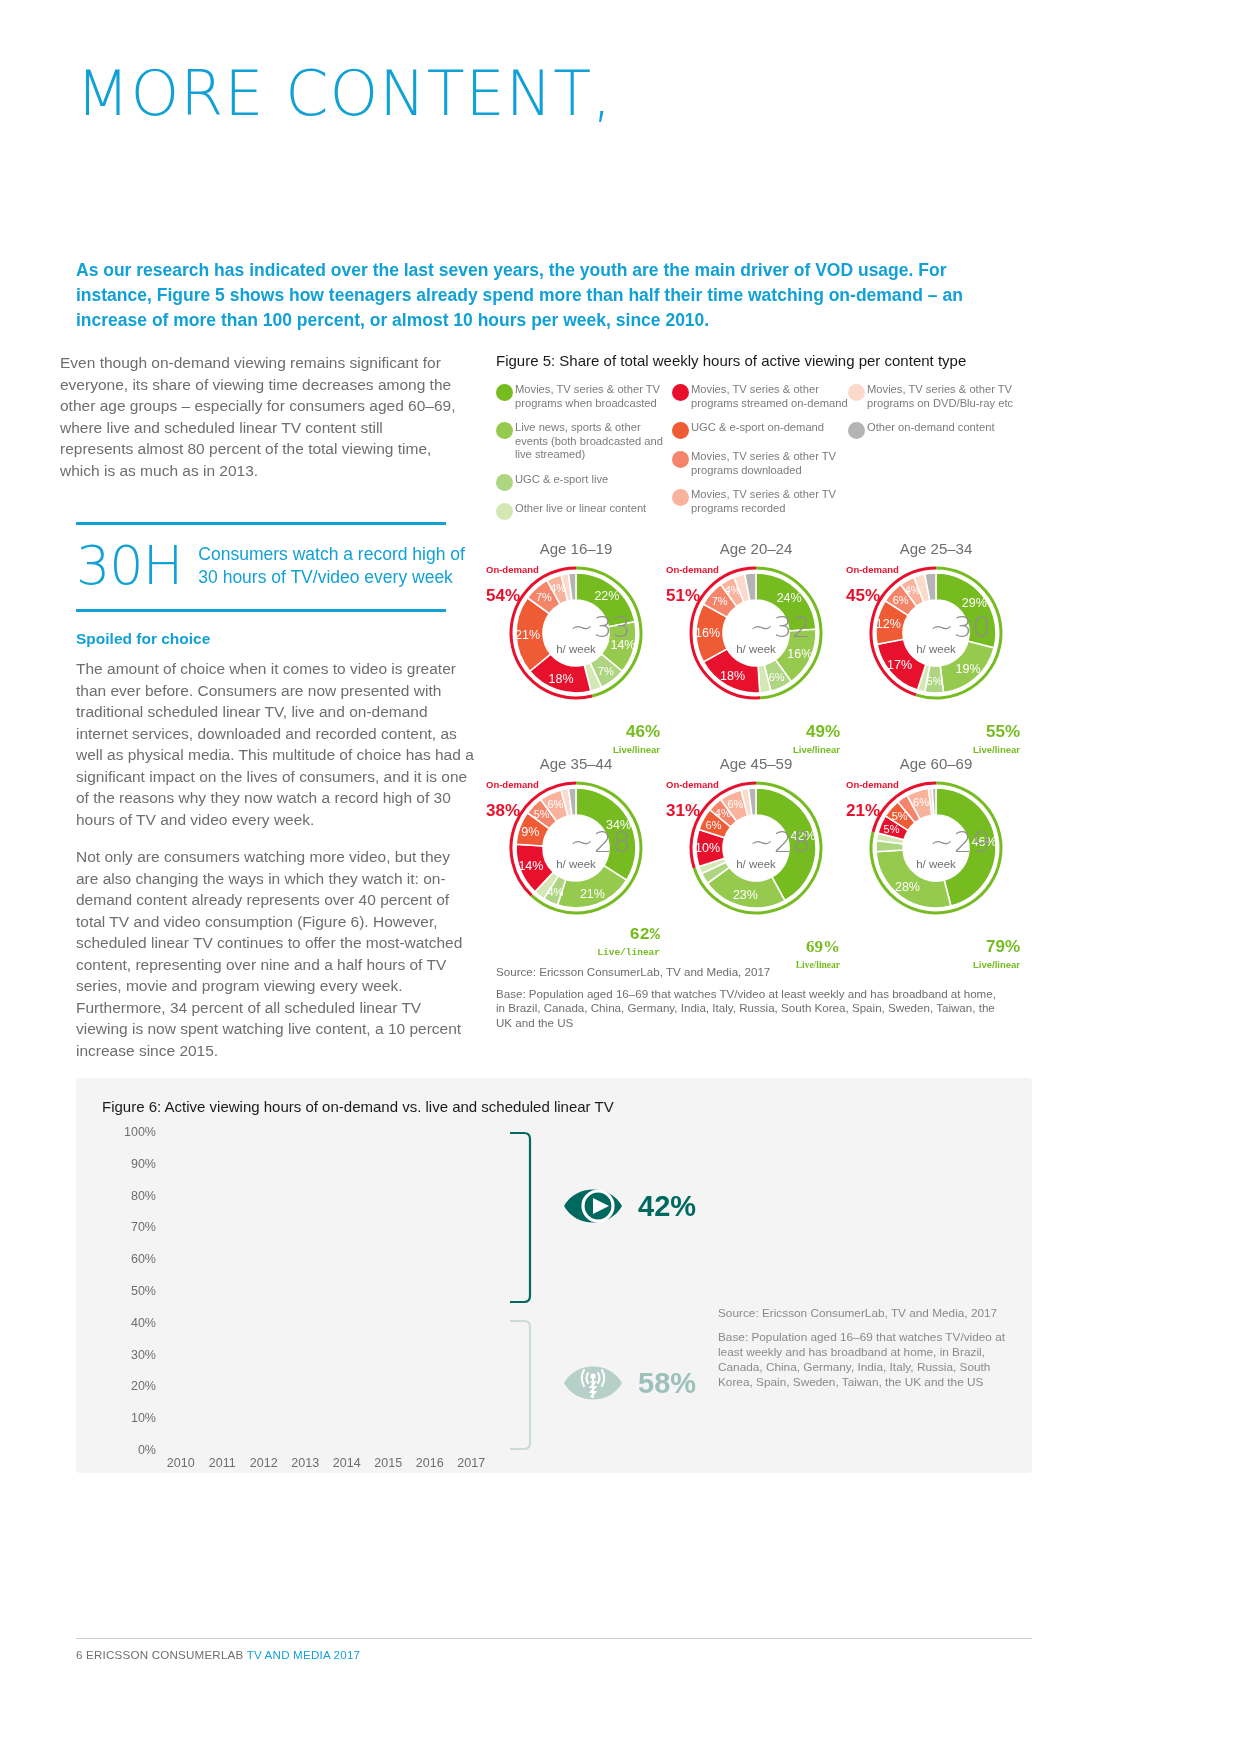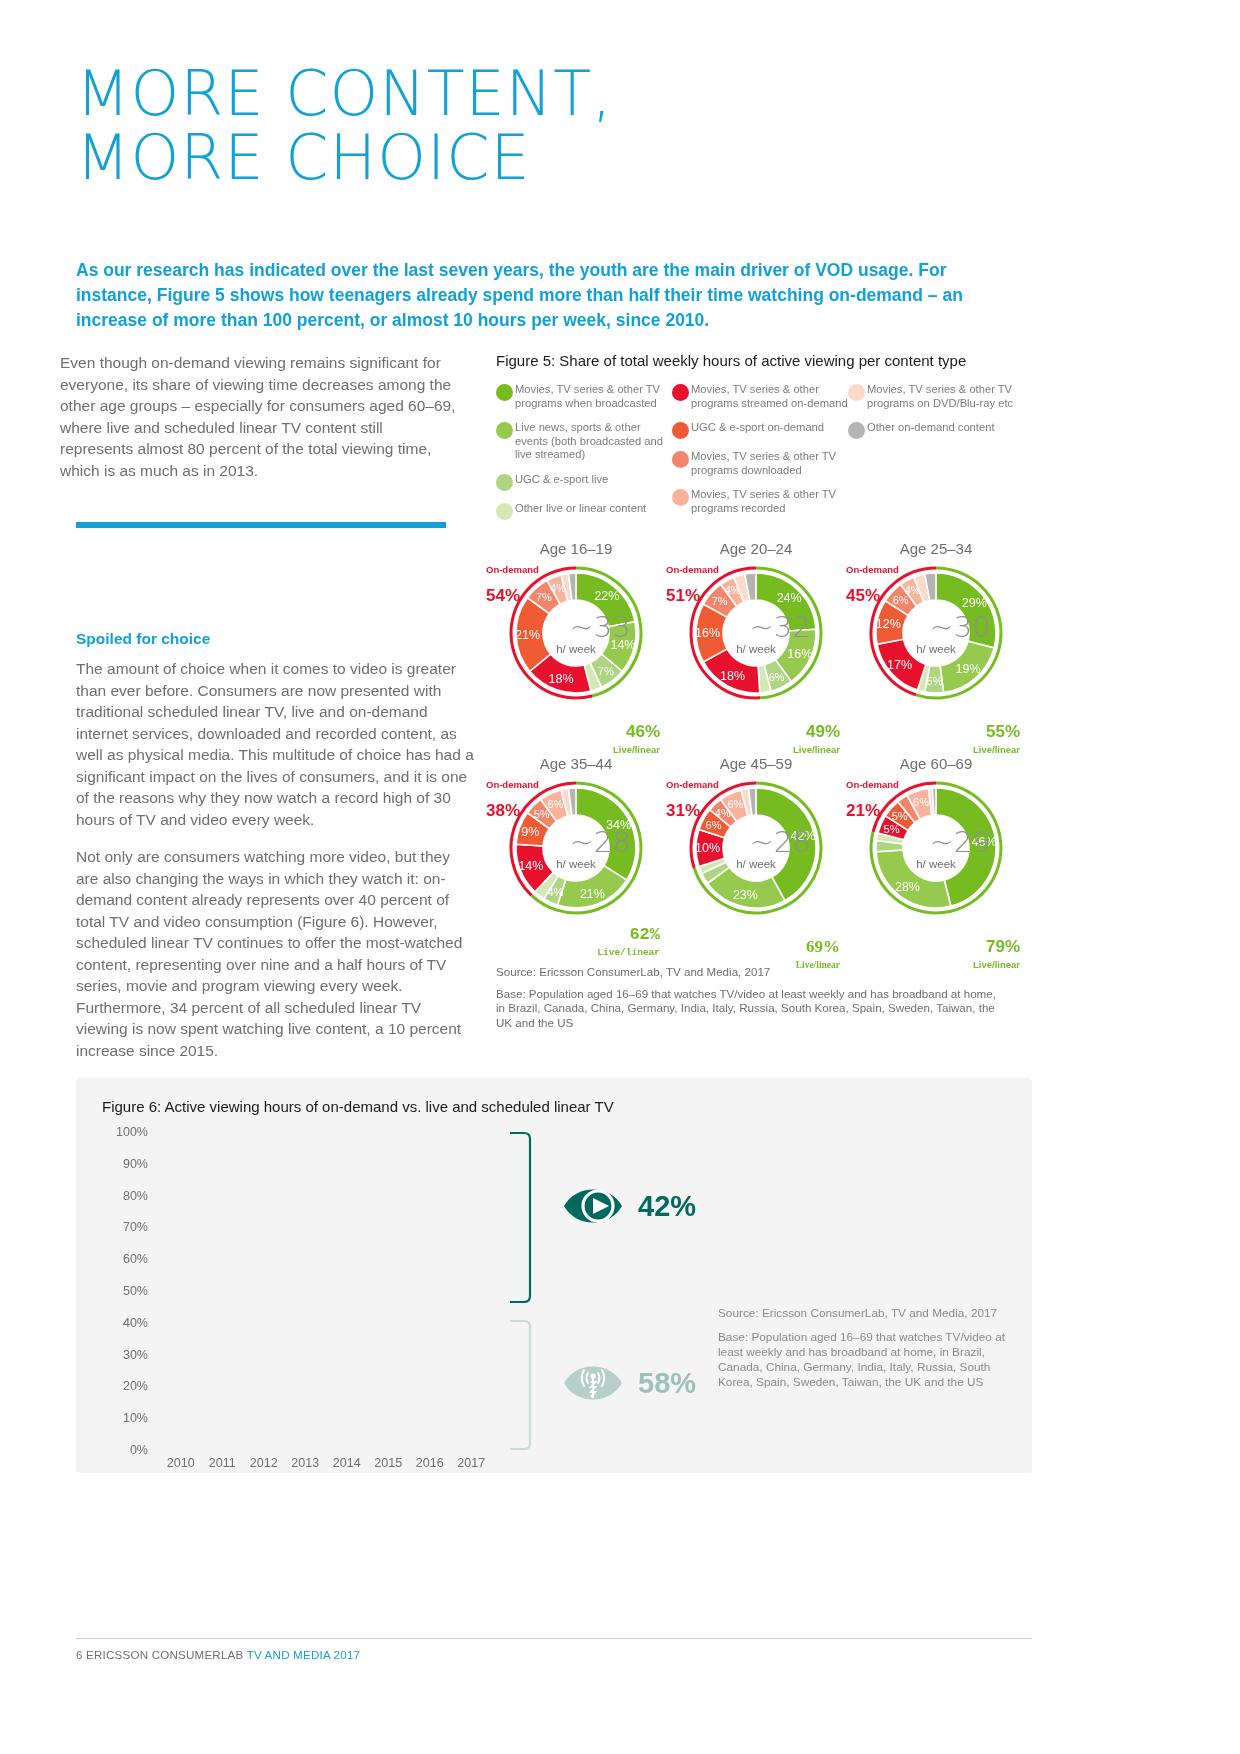--- a/index.html
+++ b/index.html
@@ -78,21 +78,21 @@
                  font-size:11.6px; line-height:14.5px; color:#6e6e6e;}
   .fig5-source .base { margin-top:7px; }
 
   
   .fig6 {
     position:absolute; left:76px; top:1078px; width:956px; height:395px;
     background:#f4f4f4; border-radius:4px;
   }
   .fig6-title { position:absolute; left:26px; top:20px; font-size:15px; color:#1a1a1a;}
   .fig6-yaxis { position:absolute; left:18px; top:54px; width:62px; height:318px;}
-  .ytick { position:absolute; right:8px; font-size:12.5px; color:#6e6e6e; transform:translateY(-50%); }
+  .ytick { position:absolute; right:0; font-size:12.5px; color:#6e6e6e; transform:translateY(-50%); }
   .fig6-plot { position:absolute; left:84px; top:54px; width:332px; height:318px;}
   .fig6-xaxis { position:absolute; left:84px; top:378px; width:332px; height:20px;}
   .xtick { position:absolute; font-size:12.5px; color:#6e6e6e; transform:translateX(-50%);}
 
   .brace { position:absolute; }
   .cal-row { position:absolute; display:flex; align-items:center; gap:14px;}
   .cal-pct { font-size:29px; font-weight:bold; }
   .fig6-source {
     position:absolute; left:642px; top:228px; width:290px;
     font-size:11.8px; line-height:15px; color:#8a8a8a;
@@ -105,31 +105,34 @@
   .footer .pg { font-weight:normal; }
   .footer .hl { color:#12a1d6; }
 </style>
 </head>
 <body>
 
 <div class="page">
 
   <h1 class="title">
     <span>MORE CONTENT,</span>
-    <span class="l2">MORE CHOICE</span>
   </h1>
 
   <p class="intro">As our research has indicated over the last seven years, the youth are the main driver of VOD usage. For instance, Figure 5 shows how teenagers already spend more than half their time watching on-demand – an increase of more than 100 percent, or almost 10 hours per week, since 2010.</p>
 
   <div class="leftcol">
     <p class="body-p">Even though on-demand viewing remains significant for everyone, its share of viewing time decreases among the other age groups – especially for consumers aged 60–69, where live and scheduled linear TV content still represents almost 80 percent of the total viewing time, which is as much as in 2013.</p>
   </div>
 
   <div class="stat-block">
     <div class="rule"></div>
+    <div class="stat-row">
+      <div class="stat-num">30H</div>
+      <div class="stat-txt">Consumers watch a record high of 30 hours of TV/video every week</div>
+    </div>
     <div class="rule" style="margin:0"></div>
   </div>
 
   <div class="subhead">Spoiled for choice</div>
 
   <div class="leftcol2">
     <p class="body-p">The amount of choice when it comes to video is greater than ever before. Consumers are now presented with traditional scheduled linear TV, live and on-demand internet services, downloaded and recorded content, as well as physical media. This multitude of choice has had a significant impact on the lives of consumers, and it is one of the reasons why they now watch a record high of 30 hours of TV and video every week.</p>
     <p class="body-p">Not only are consumers watching more video, but they are also changing the ways in which they watch it: on-demand content already represents over 40 percent of total TV and video consumption (Figure 6). However, scheduled linear TV continues to offer the most-watched content, representing over nine and a half hours of TV series, movie and program viewing every week. Furthermore, 34 percent of all scheduled linear TV viewing is now spent watching live content, a 10 percent increase since 2015.</p>
   </div>
 

